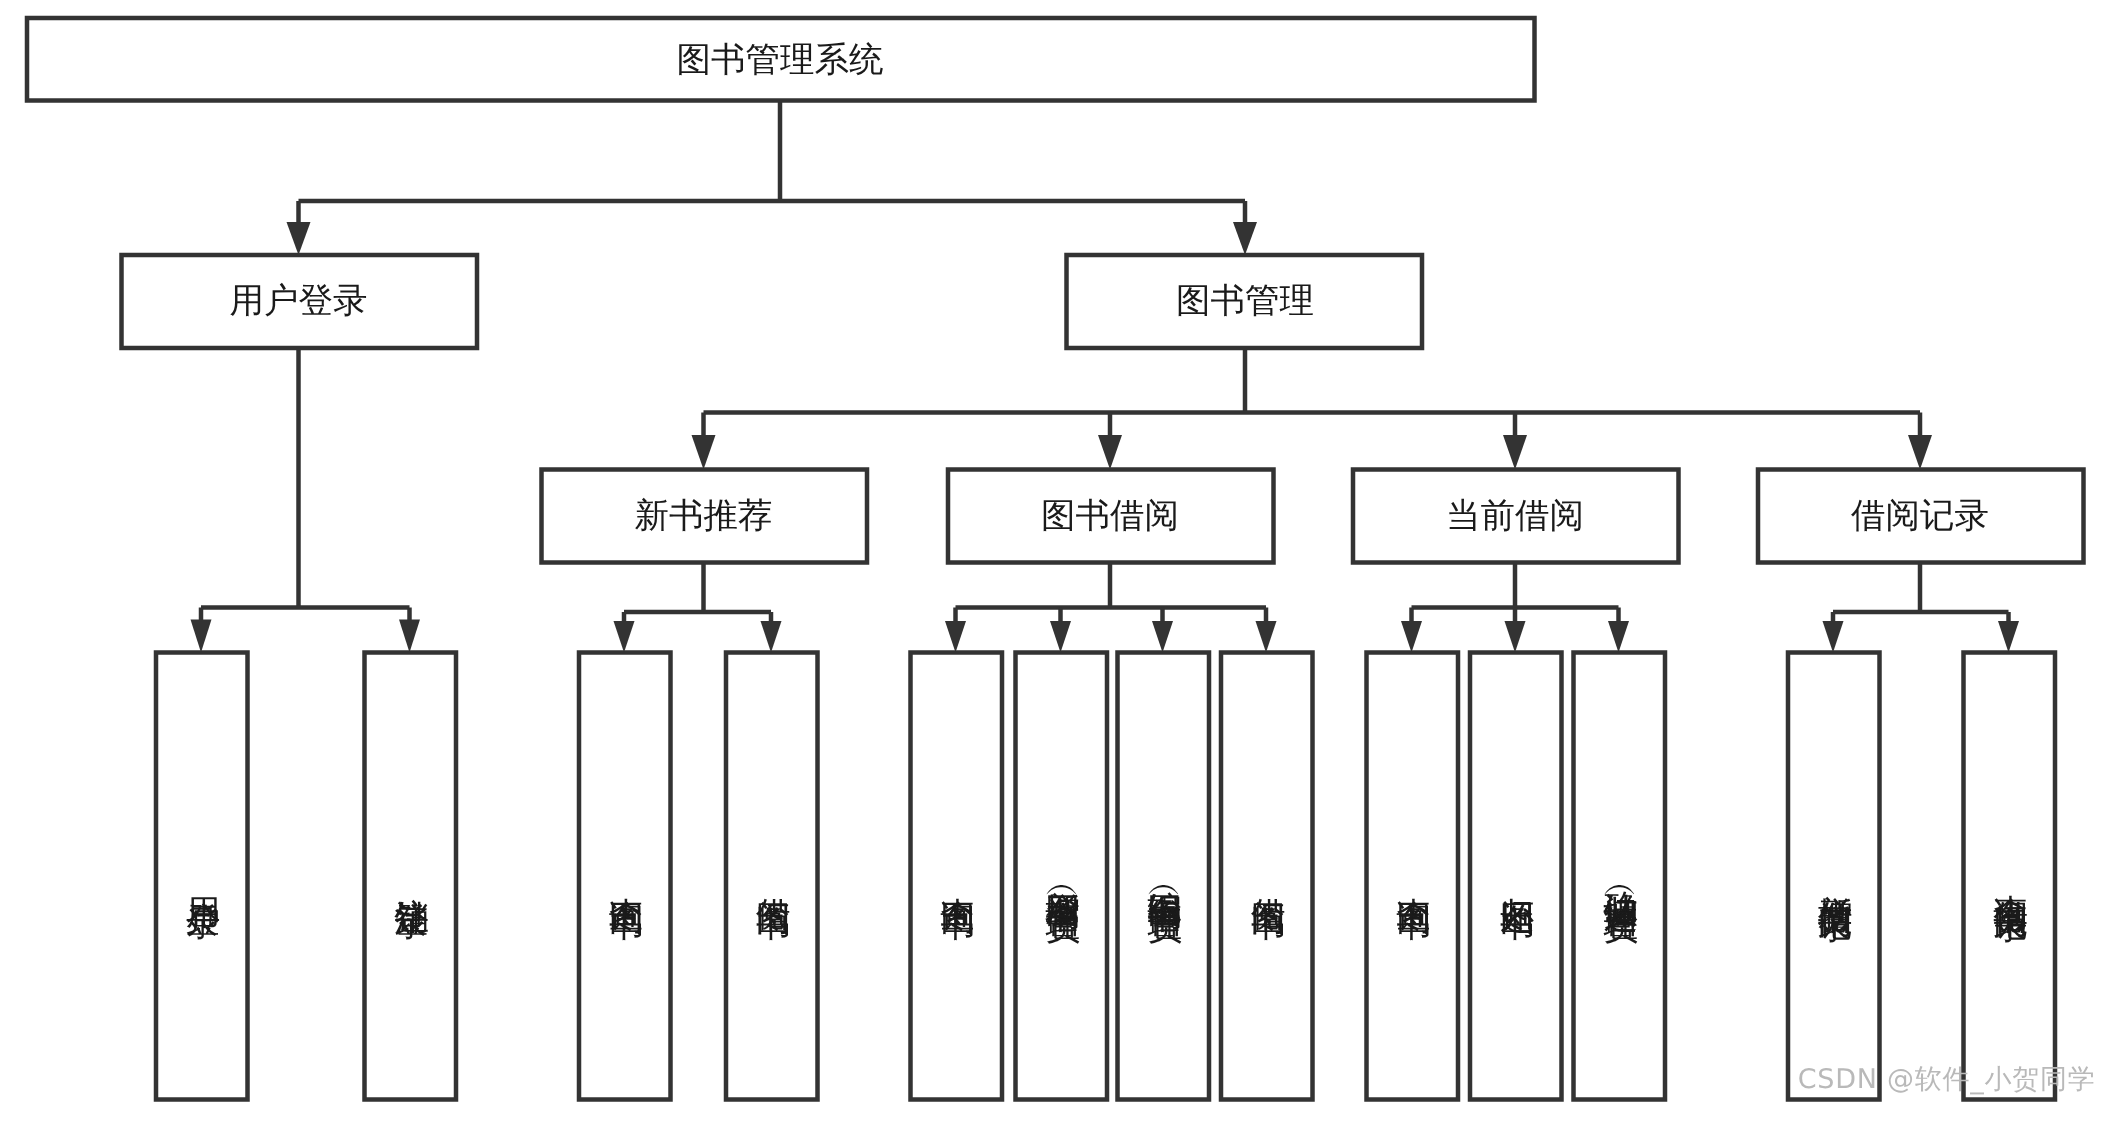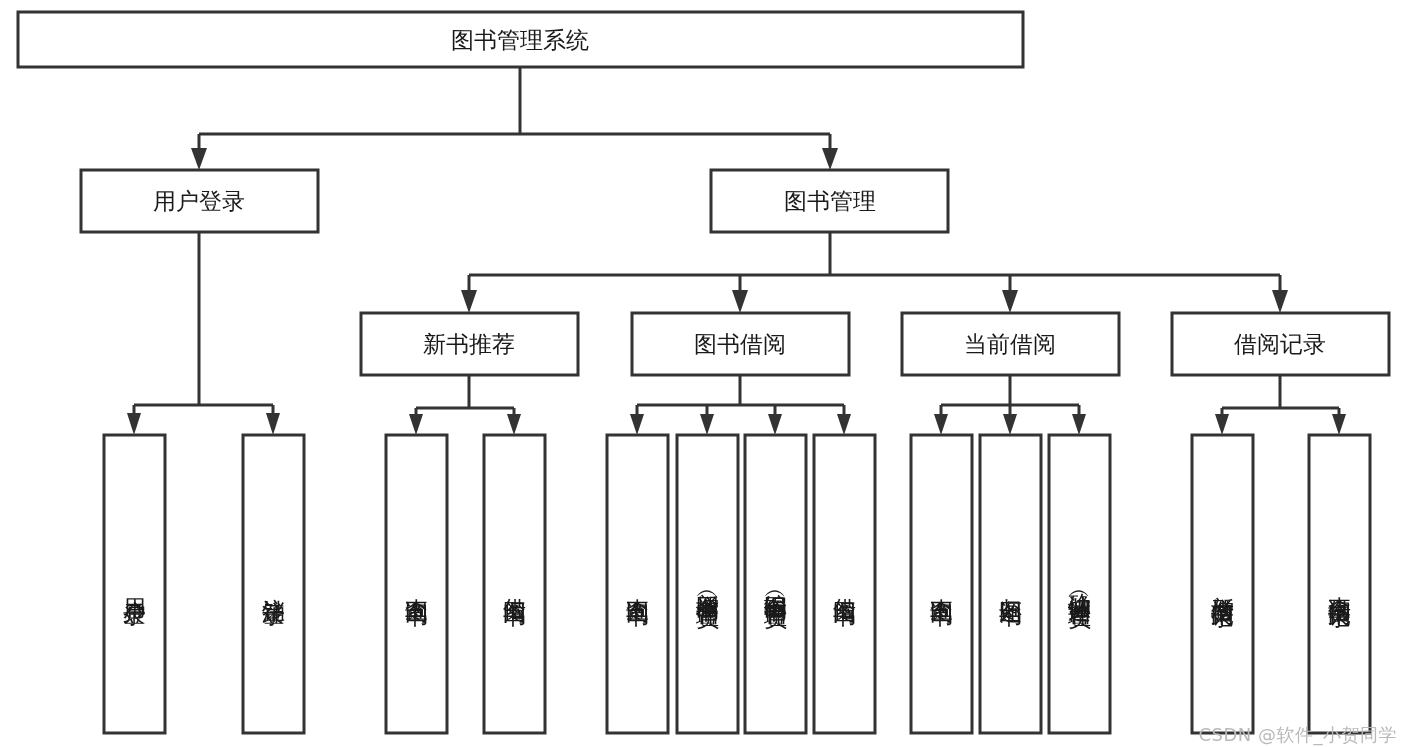--- a/index.html
+++ b/index.html
@@ -61,21 +61,21 @@
     display: flex;
     align-items: center;
     justify-content: center;
     white-space: nowrap;
     text-align: center;
     user-select: none;
   }
   .watermark {
     position: absolute;
     right: 8px;
-    bottom: 0;
+    bottom: 16px;
     font-family: "DejaVu Sans", "Liberation Sans", sans-serif;
     font-size: 18px;
     color: #b9b9b9;
     letter-spacing: 0.5px;
     white-space: nowrap;
     user-select: none;
   }
 </style>
 </head>
 <body>

